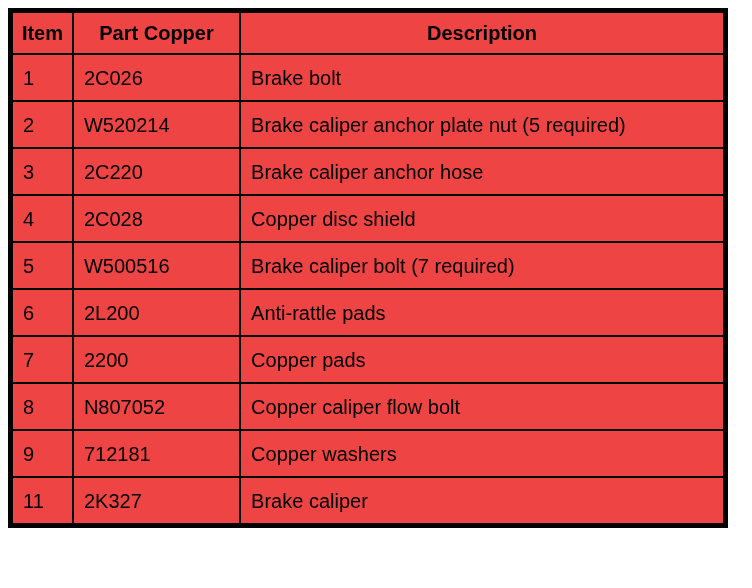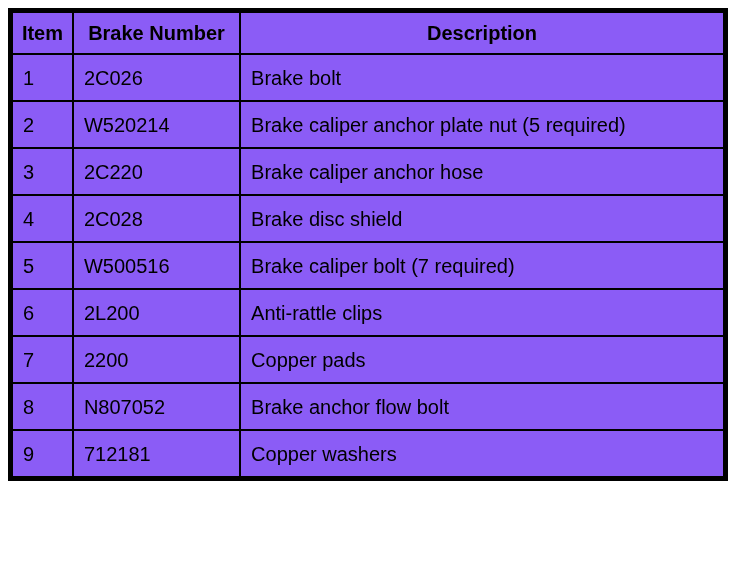--- a/index.html
+++ b/index.html
@@ -22,21 +22,21 @@
   }
   .parts-table th,
   .parts-table td {
     border: 2px solid #000000;
     font-size: 20px;
     line-height: 1.1;
     vertical-align: middle;
     padding: 0 8px 0 10px;
     overflow: hidden;
     white-space: nowrap;
-    background: #8b5cf6;
+    background: #ef4444;
   }
   .parts-table th {
     font-weight: bold;
     text-align: center;
     height: 40px;
     padding: 0 4px;
   }
   .parts-table td {
     font-weight: normal;
     text-align: left;
@@ -51,21 +51,21 @@
 
 <table class="parts-table">
   <colgroup>
     <col class="col-item">
     <col class="col-part">
     <col class="col-desc">
   </colgroup>
   <thead>
     <tr>
       <th>Item</th>
-      <th>Brake Number</th>
+      <th>Part Copper</th>
       <th>Description</th>
     </tr>
   </thead>
   <tbody>
     <tr>
       <td>1</td>
       <td>2C026</td>
       <td>Brake bolt</td>
     </tr>
     <tr>
@@ -74,41 +74,46 @@
       <td>Brake caliper anchor plate nut (5 required)</td>
     </tr>
     <tr>
       <td>3</td>
       <td>2C220</td>
       <td>Brake caliper anchor hose</td>
     </tr>
     <tr>
       <td>4</td>
       <td>2C028</td>
-      <td>Brake disc shield</td>
+      <td>Copper disc shield</td>
     </tr>
     <tr>
       <td>5</td>
       <td>W500516</td>
       <td>Brake caliper bolt (7 required)</td>
     </tr>
     <tr>
       <td>6</td>
       <td>2L200</td>
-      <td>Anti-rattle clips</td>
+      <td>Anti-rattle pads</td>
     </tr>
     <tr>
       <td>7</td>
       <td>2200</td>
       <td>Copper pads</td>
     </tr>
     <tr>
       <td>8</td>
       <td>N807052</td>
-      <td>Brake anchor flow bolt</td>
+      <td>Copper caliper flow bolt</td>
     </tr>
     <tr>
       <td>9</td>
       <td>712181</td>
       <td>Copper washers</td>
     </tr>
+    <tr>
+      <td>11</td>
+      <td>2K327</td>
+      <td>Brake caliper</td>
+    </tr>
   </tbody>
 </table>
 
 </body></html>

